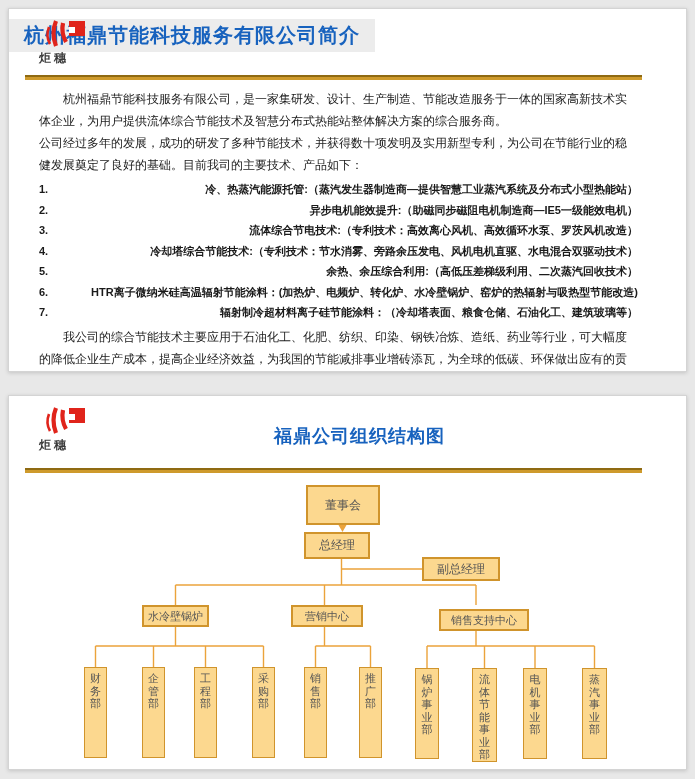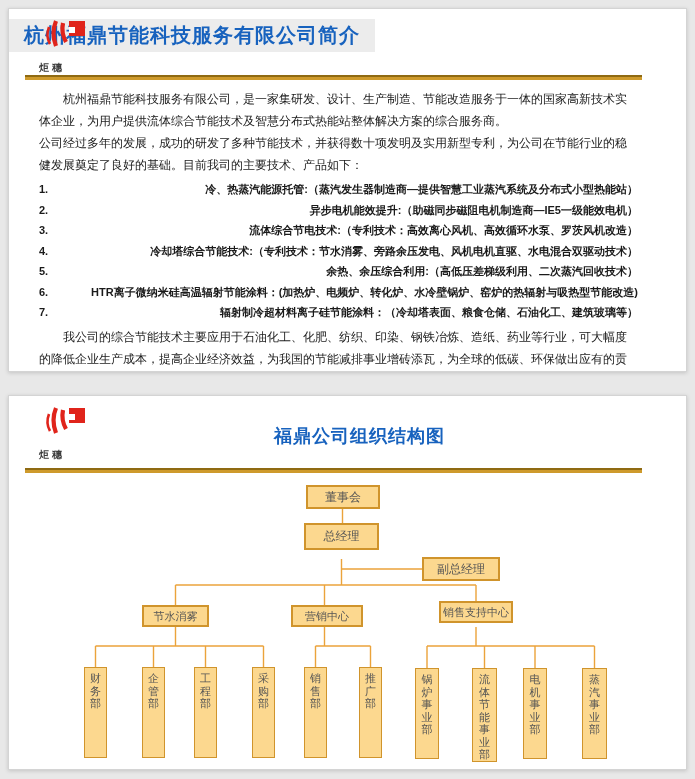--- a/index.html
+++ b/index.html
@@ -13,21 +13,21 @@
     position:absolute;left:8px;width:679px;background:#ffffff;
     border:1px solid #d4d4d4;box-shadow:0 1px 4px rgba(0,0,0,.16);
     box-sizing:border-box;overflow:hidden;
   }
   #card1{top:8px;height:364px;}
   #card2{top:395px;height:375px;}
 
   .hdr{position:relative;height:60px;}
   .logo{position:absolute;left:30px;top:10px;width:52px;text-align:left;}
   .logo svg{display:block;margin-left:2px;}
-  .brand{display:block;font-size:10px;font-weight:bold;color:#3a3a3a;letter-spacing:3px;margin-top:12px;}
+  .brand{display:block;font-size:12px;font-weight:bold;color:#3a3a3a;letter-spacing:3px;margin-top:1px;}
 
   .title-row{text-align:left;padding-top:10px;}
   .title-block{
     display:inline-block;background:var(--title-bg,#ececec);
     color:var(--title-blue,#1762BE);font-weight:bold;font-size:20px;
     padding:3px 15px;letter-spacing:1px;
   }
   .title-plain{
     text-align:center;padding-top:28px;
     color:var(--title-blue,#1762BE);font-weight:bold;font-size:18px;letter-spacing:1px;margin-left:24px;
@@ -146,37 +146,37 @@
       <path d="M323.5 28 V45"></path>
       <polygon points="319.5,44 327.5,44 323.5,51"></polygon>
       <path d="M322.5 78 V104 M322.5 88 H403"></path>
       <path d="M156.5 104 H457"></path>
       <path d="M156.5 104 V124 M305.5 104 V124 M457 104 V124"></path>
       <path d="M156.5 146 V165 M76.5 165 H244.5 M76.5 165 V186 M134.5 165 V186 M186.5 165 V186 M244.5 165 V186"></path>
       <path d="M305.5 146 V165 M296.5 165 H351.5 M296.5 165 V186 M351.5 165 V186"></path>
       <path d="M457 146 V165 M408 165 H575.5 M408 165 V187 M465.5 165 V187 M516 165 V187 M575.5 165 V187"></path>
     </svg>
 
-    <div class="obox" style="left:287px;top:4px;width:74px;height:24px">
+    <div class="obox" style="left:287px;top:4px;width:74px;height:40px">
       <span>董事会</span>
     </div>
-    <div class="obox" style="left:285px;top:42px;width:75px;height:27px">
+    <div class="obox" style="left:285px;top:51px;width:66px;height:27px">
       <span>总经理</span>
     </div>
     <div class="obox" style="left:403px;top:76px;width:78px;height:24px">
       <span>副总经理</span>
     </div>
 
     <div class="obox small" style="left:123px;top:124px;width:67px;height:22px">
-      <span>节水消雾</span>
+      <span>水冷壁锅炉</span>
     </div>
     <div class="obox small" style="left:272px;top:124px;width:72px;height:22px">
       <span>营销中心</span>
     </div>
-    <div class="obox small" style="left:420px;top:120px;width:74px;height:22px">
+    <div class="obox small" style="left:420px;top:128px;width:90px;height:22px">
       <span>销售支持中心</span>
     </div>
 
     <div class="obox vert" style="left:65px;top:186px;width:23px;height:91px">
       <span class="vtext">财<br>务<br>部</span>
     </div>
     <div class="obox vert" style="left:123px;top:186px;width:23px;height:91px">
       <span class="vtext">企<br>管<br>部</span>
     </div>
     <div class="obox vert" style="left:175px;top:186px;width:23px;height:91px">

